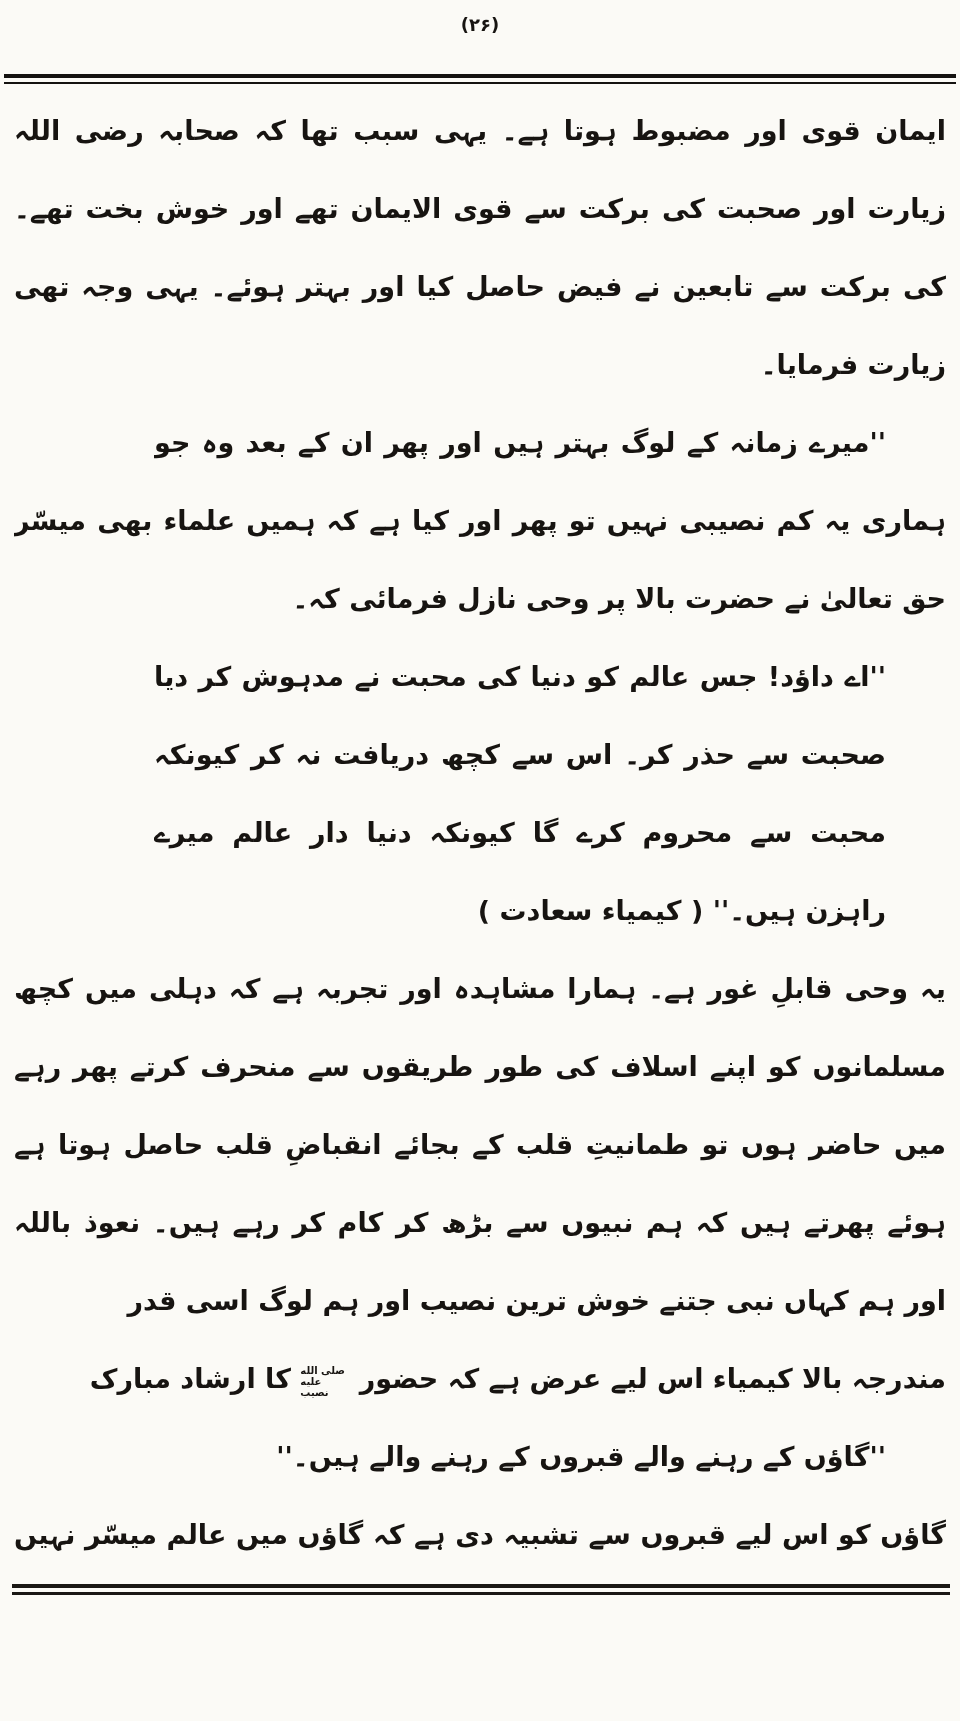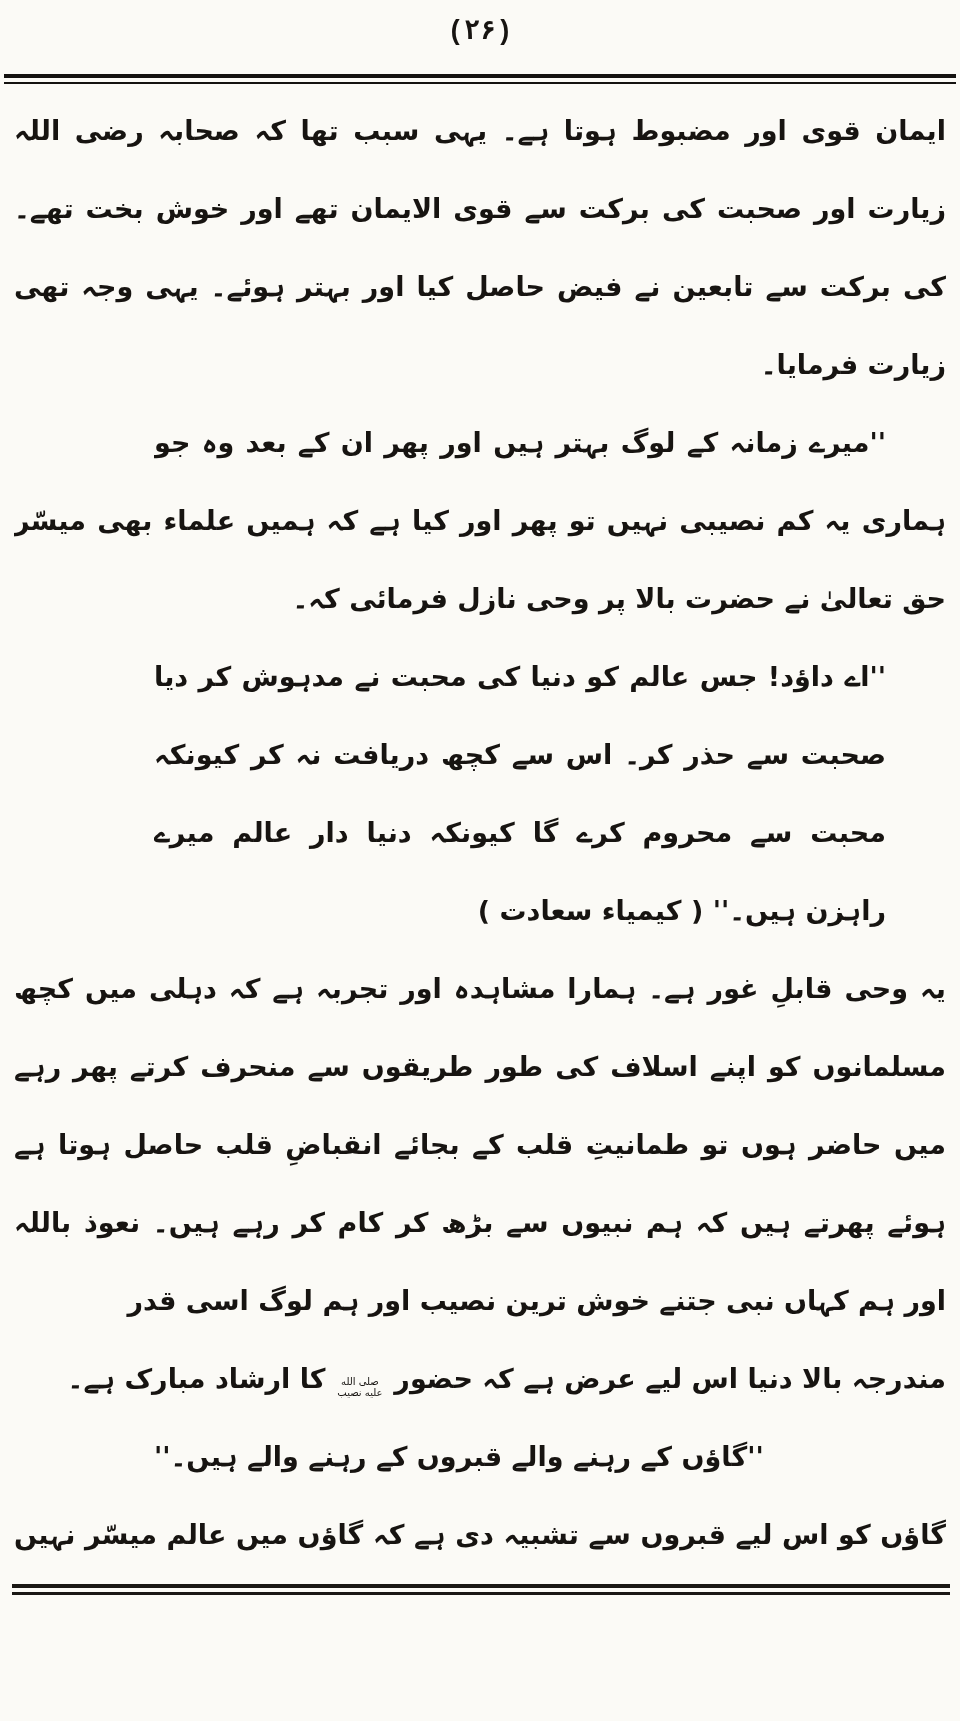--- a/index.html
+++ b/index.html
@@ -12,24 +12,23 @@
   }
   .page{
     position:relative;
     width:960px;height:1721px;
     direction:rtl;
   }
   .pagenum{
     text-align:center;
     padding-top:14px;
     height:56px;
-    font-size:27px;
+    font-size:18px;
     font-weight:700;
     letter-spacing:2px;
-    font-family:Liberation Mono, monospace;
   }
   .rule{
     margin:4px 4px 0 4px;
     height:4px;
     border-top:4px solid #141210;
     border-bottom:2px solid #141210;
   }
   .rule-bottom{
     margin:10px 10px 0 12px;
     height:4px;
@@ -45,33 +44,33 @@
     font-size:27px;
     font-weight:700;
     white-space:normal;
     overflow:hidden;
   }
   .just{
     text-align:justify;
     text-align-last:justify;
   }
   .rt{ text-align:right; }
-  .ctr{ text-align:left; }
+  .ctr{ text-align:right; }
   .quote{ margin:0 60px 0 140px; }
   .ind-arshad{ margin-left:0; margin-right:0; padding-left:129px; }
   .ind-rahzan{ padding-left:0; margin-left:90px; }
   .ind-last5{ margin-left:36px; }
   .ind-p4{ margin-left:26px; }
   .saw{
     display:inline-block;
     width:50px;
     font-size:10px;
-    font-weight:400;
+    font-weight:700;
     line-height:11px;
-    text-align:center;
+    text-align:left;
     vertical-align:-8px;
   }
   .saw span{ display:block; }
 </style>
 </head>
 <body>
 
 <div class="page">
 
   <div class="pagenum">(۲۶)</div>
@@ -114,21 +113,21 @@
     <div>
       <div class="line just">یہ وحی قابلِ غور ہے۔ ہمارا مشاہدہ اور تجربہ ہے کہ دہلی میں کچھ لوگ دین کے نام پر</div>
       <div class="line just">مسلمانوں کو اپنے اسلاف کی طور طریقوں سے منحرف کرتے پھر رہے ہیں۔ ان کی مجالس</div>
       <div class="line just">میں حاضر ہوں تو طمانیتِ قلب کے بجائے انقباضِ قلب حاصل ہوتا ہے مگر وہ فخریہ کہتے</div>
       <div class="line just">ہوئے پھرتے ہیں کہ ہم نبیوں سے بڑھ کر کام کر رہے ہیں۔ نعوذ باللہ من ذالک۔ نبی کہاں</div>
       <div class="line rt ind-last5">اور ہم کہاں نبی جتنے خوش ترین نصیب اور ہم لوگ اسی قدر بدترین نصیب۔</div>
     </div>
 
     <div>
       <div class="line rt ind-p4">
-        <span>مندرجہ بالا دنیا اس لیے عرض ہے کہ حضور</span>
+        <span>مندرجہ بالا کیمیاء اس لیے عرض ہے کہ حضور</span>
         <span class="saw"><span>صلى الله</span><span>عليه نصیب</span></span>
         <span>کا ارشاد مبارک ہے۔</span>
       </div>
     </div>
 
     <div class="quote">
       <div class="line ctr">''گاؤں کے رہنے والے قبروں کے رہنے والے ہیں۔''</div>
     </div>
 
     <div>

